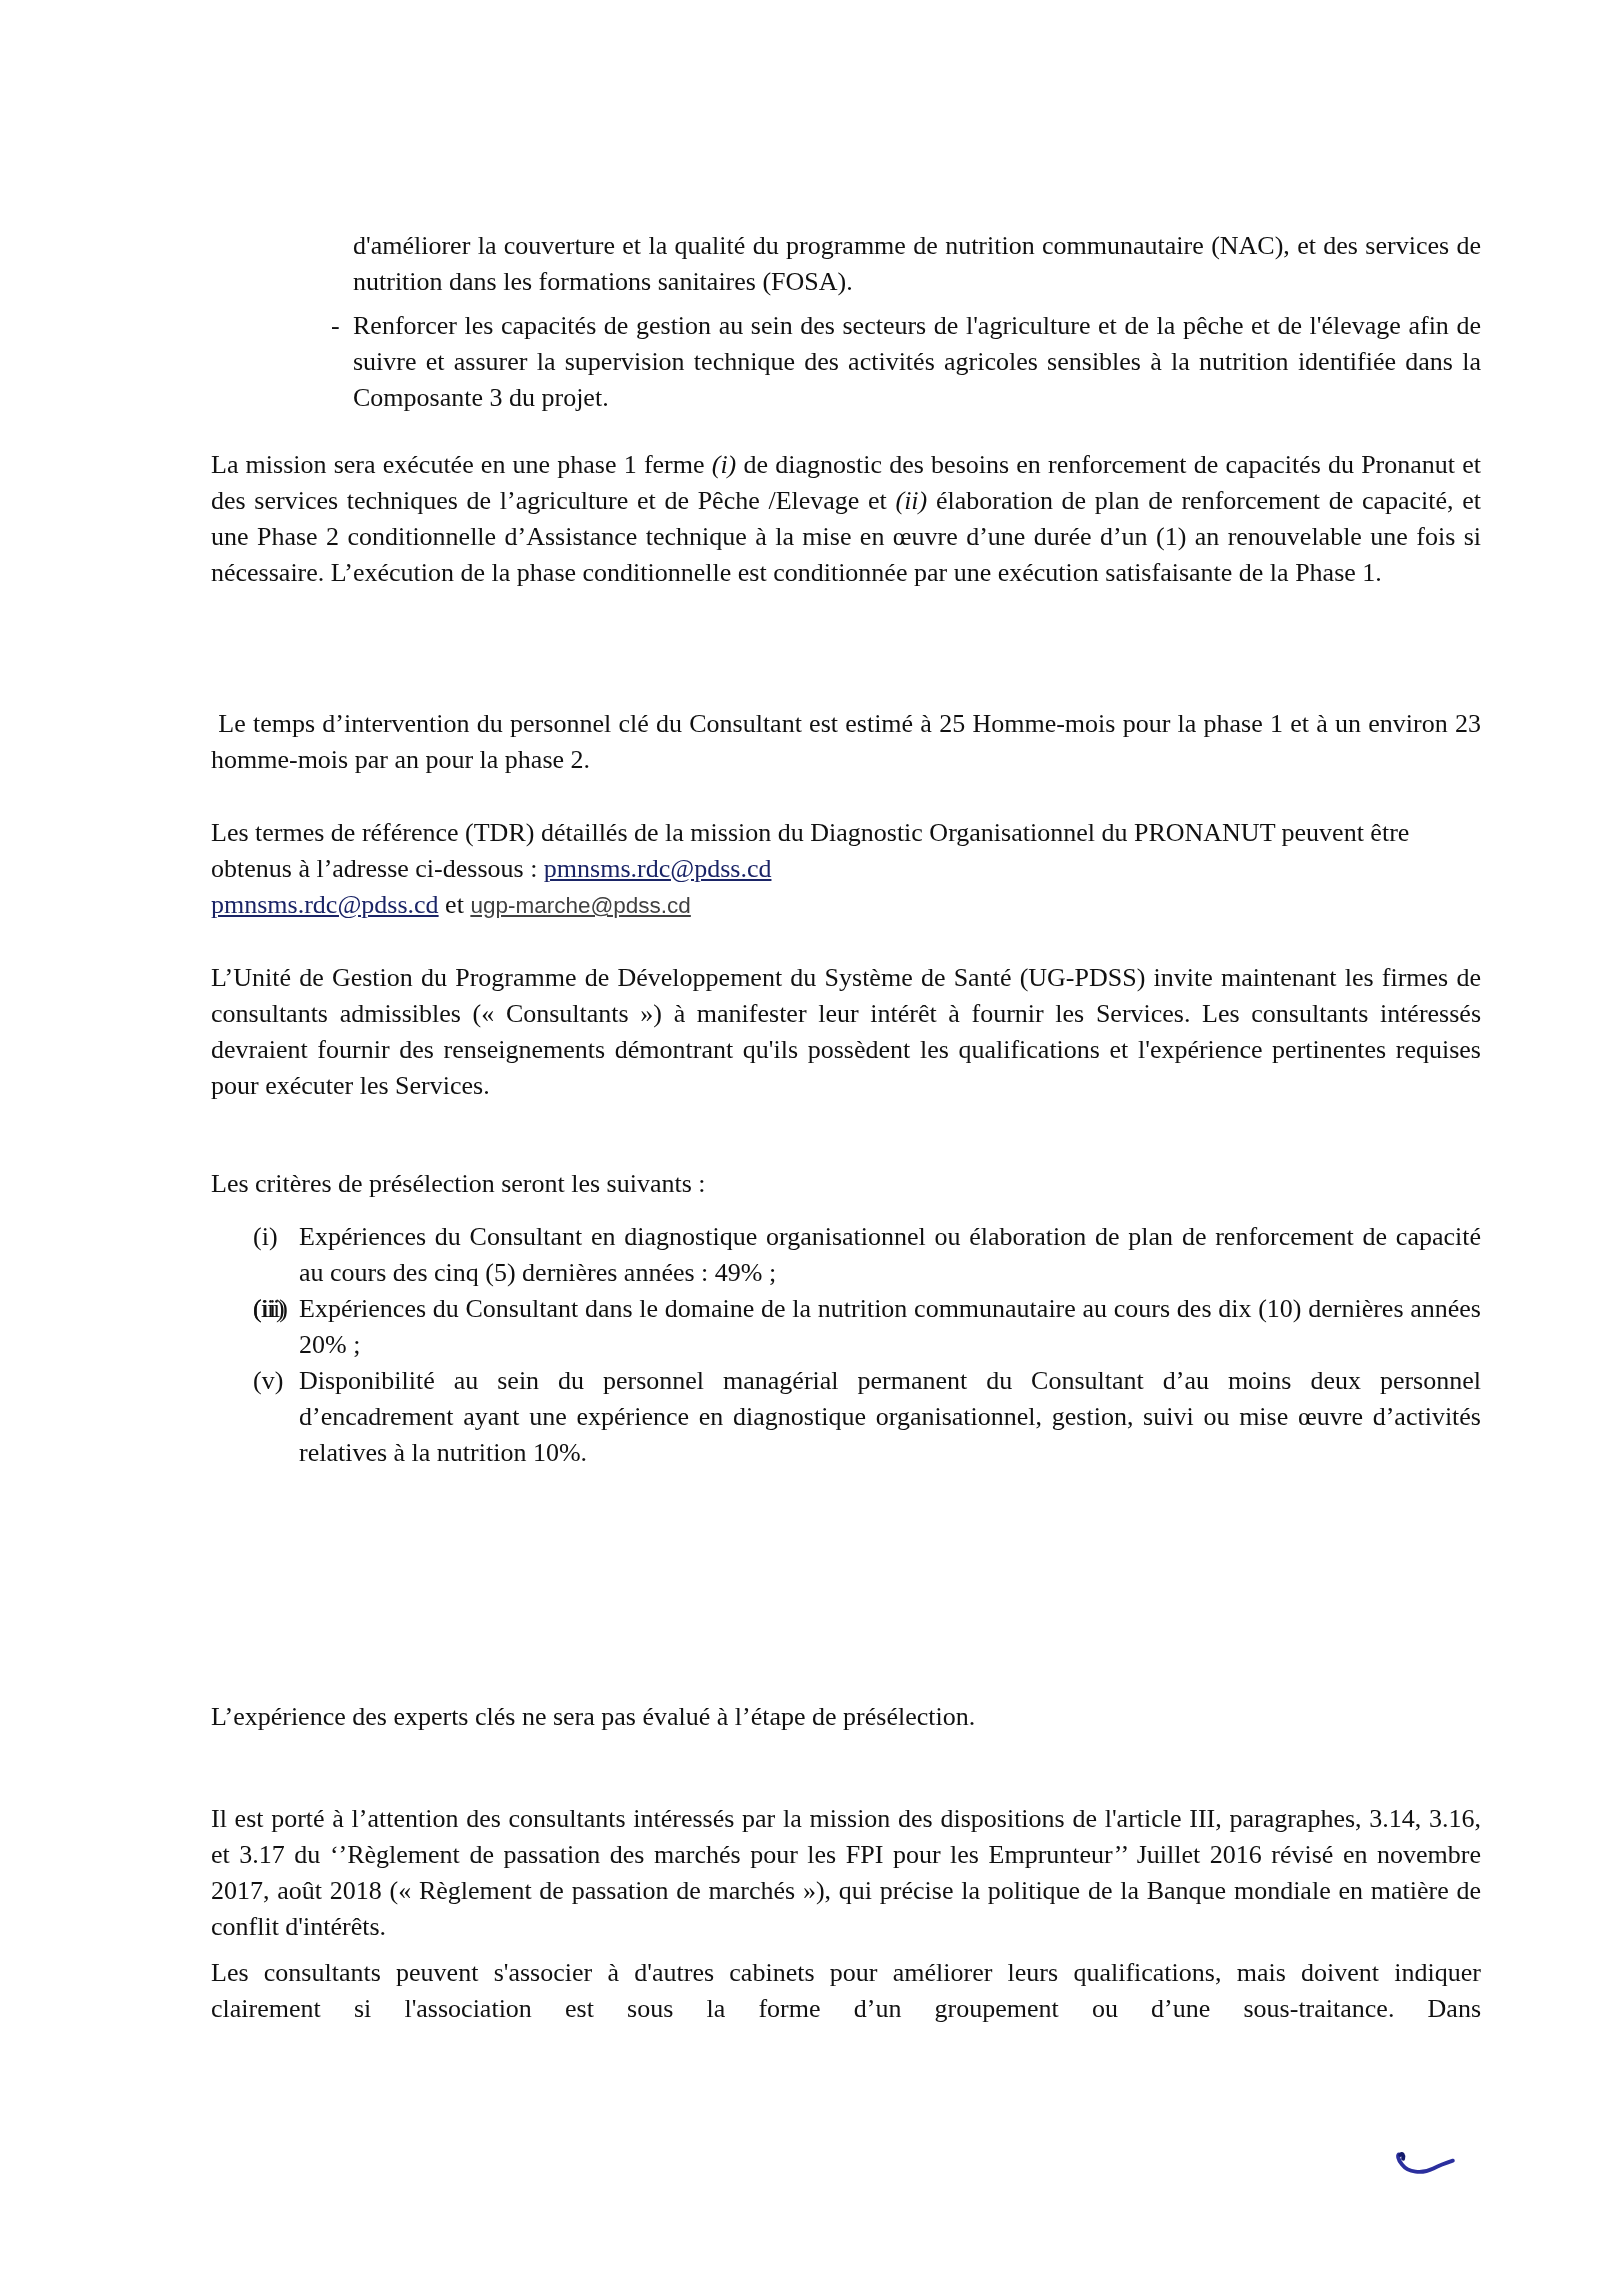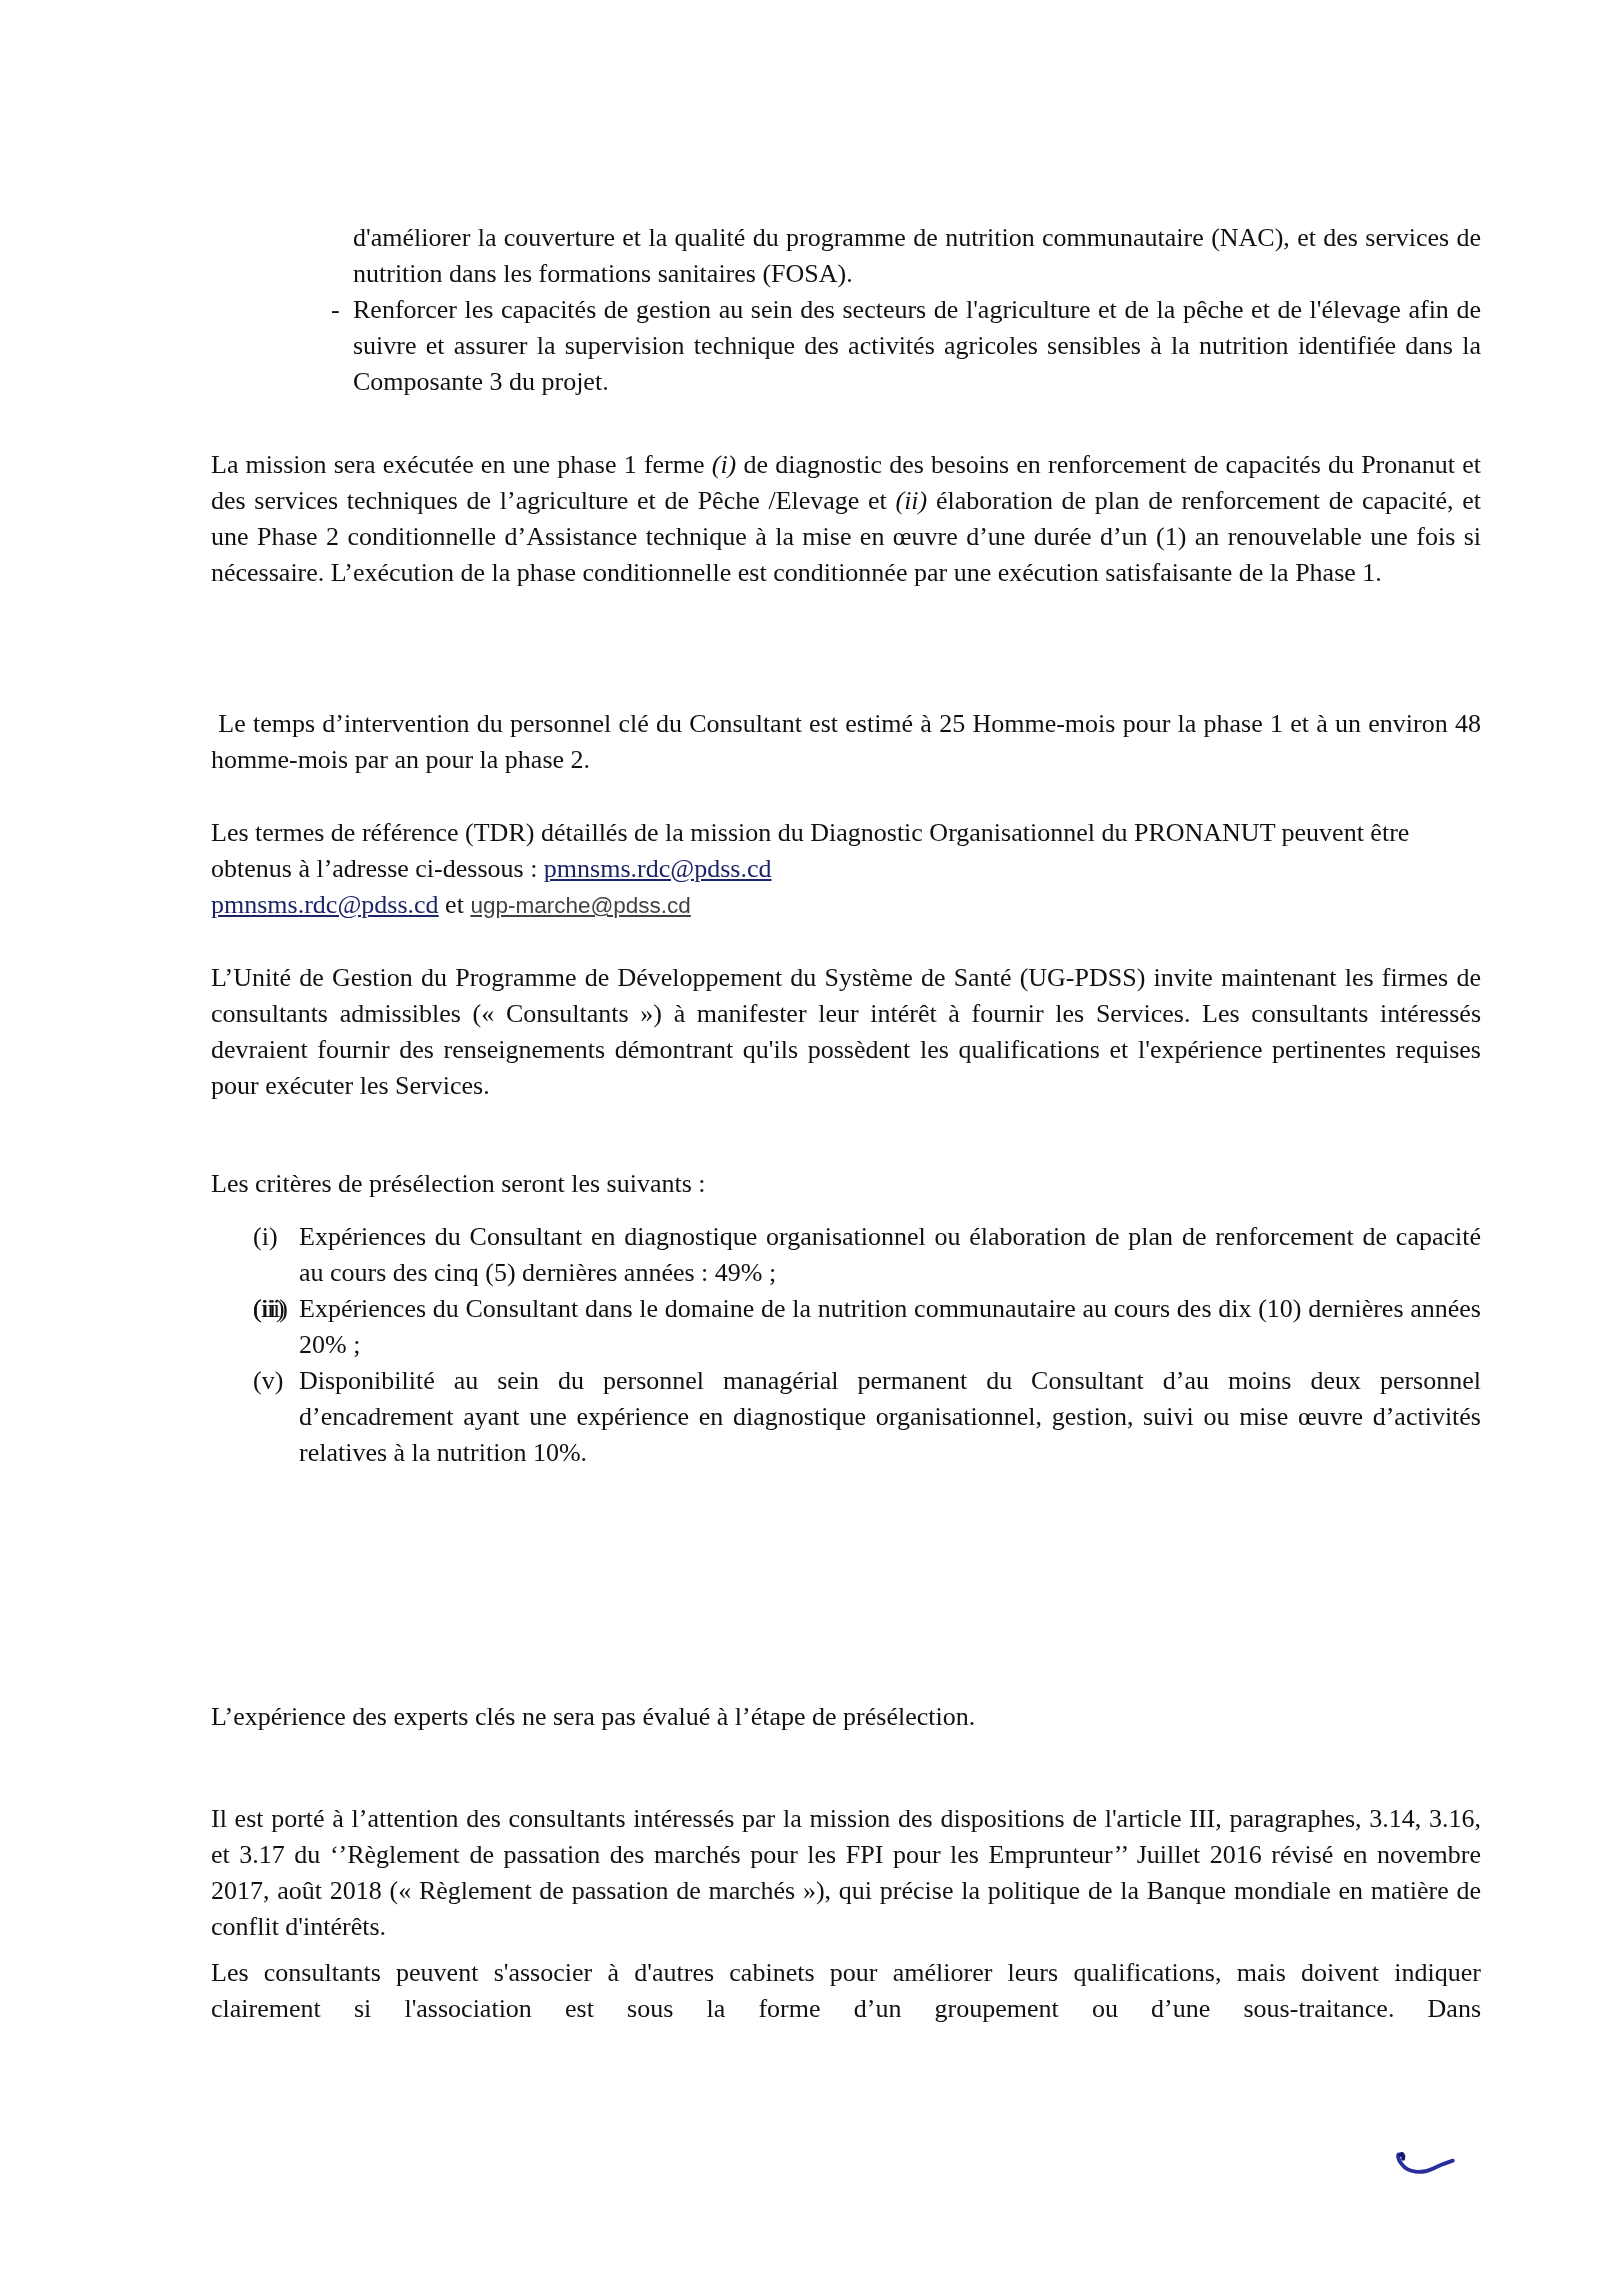--- a/index.html
+++ b/index.html
@@ -37,20 +37,21 @@
       width: 1270px;
       top: 220px;
       font-size: 26px;
       line-height: 36px;
     }
     .dash-item {
       position: relative;
       padding-left: 142px;
       text-align: justify;
       text-align-last: left;
+      margin-top: 8px;
     }
     .dash-marker {
       position: absolute;
       left: 120px;
       top: 0;
     }
     .crit-list {
       position: absolute;
       left: 253px;
       width: 1228px;
@@ -103,21 +104,21 @@
     </div>
   </div>
 
   <div class="block" style="top:447px;">
     <p>
       <span>La mission sera exécutée en une phase 1 ferme </span><i>(i)</i><span> de diagnostic des besoins en renforcement de capacités du Pronanut et des services techniques de l’agriculture et de Pêche /Elevage et </span><i>(ii)</i><span> élaboration de plan de renforcement de capacité, et une Phase 2 conditionnelle d’Assistance technique à la mise en œuvre d’une durée d’un (1) an renouvelable une fois si nécessaire. L’exécution de la phase conditionnelle est conditionnée par une exécution satisfaisante de la Phase 1.</span>
     </p>
   </div>
 
   <div class="block" style="top:706px;">
-    <p style="white-space:pre-wrap;"> Le temps d’intervention du personnel clé du Consultant est estimé à 25 Homme-mois pour la phase 1 et à un environ 48 homme-mois par an pour la phase 2.</p>
+    <p style="white-space:pre-wrap;"> Le temps d’intervention du personnel clé du Consultant est estimé à 25 Homme-mois pour la phase 1 et à un environ 23 homme-mois par an pour la phase 2.</p>
   </div>
 
   <div class="block" style="top:815px; text-align:left;">
     <p>
       <span>Les termes de référence (TDR) détaillés de la mission du Diagnostic Organisationnel du PRONANUT peuvent être obtenus à l’adresse ci-dessous : </span><a class="email">pmnsms.rdc@pdss.cd</a><br>
       <a class="email">pmnsms.rdc@pdss.cd</a><span style="white-space:pre;"> et </span><a class="email alt">ugp-marche@pdss.cd</a>
     </p>
   </div>
 
   <div class="block" style="top:960px;">

